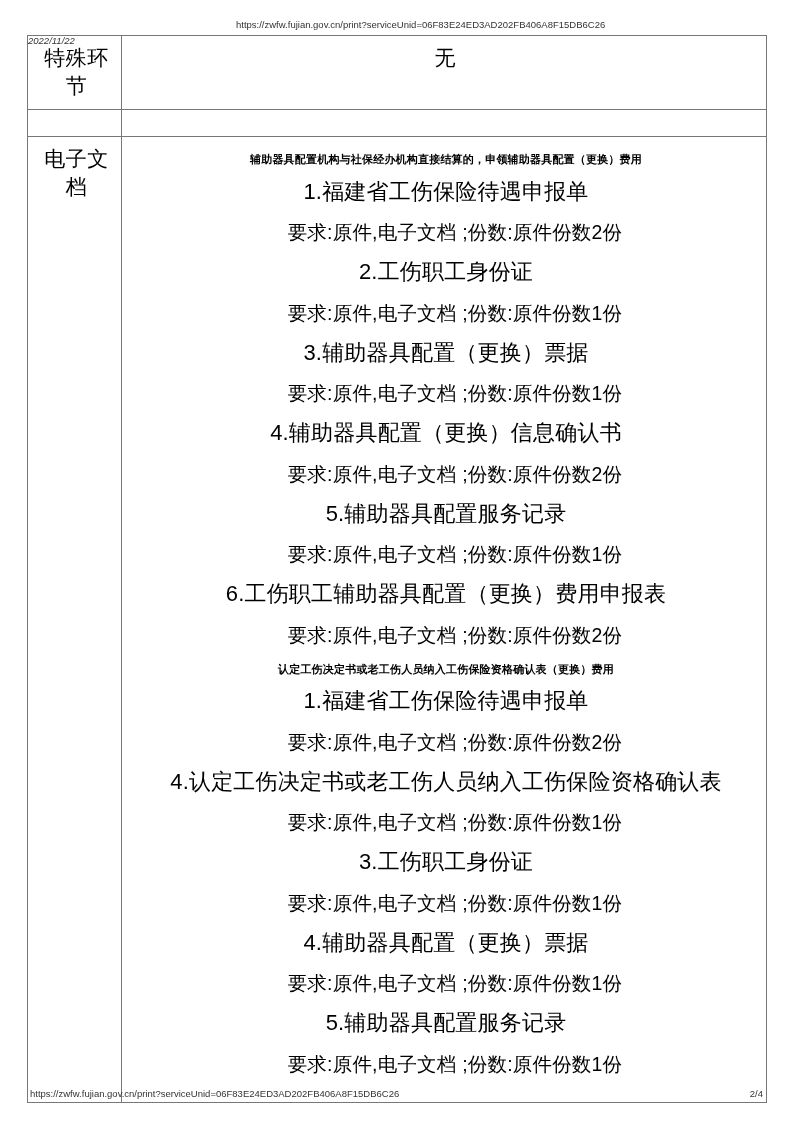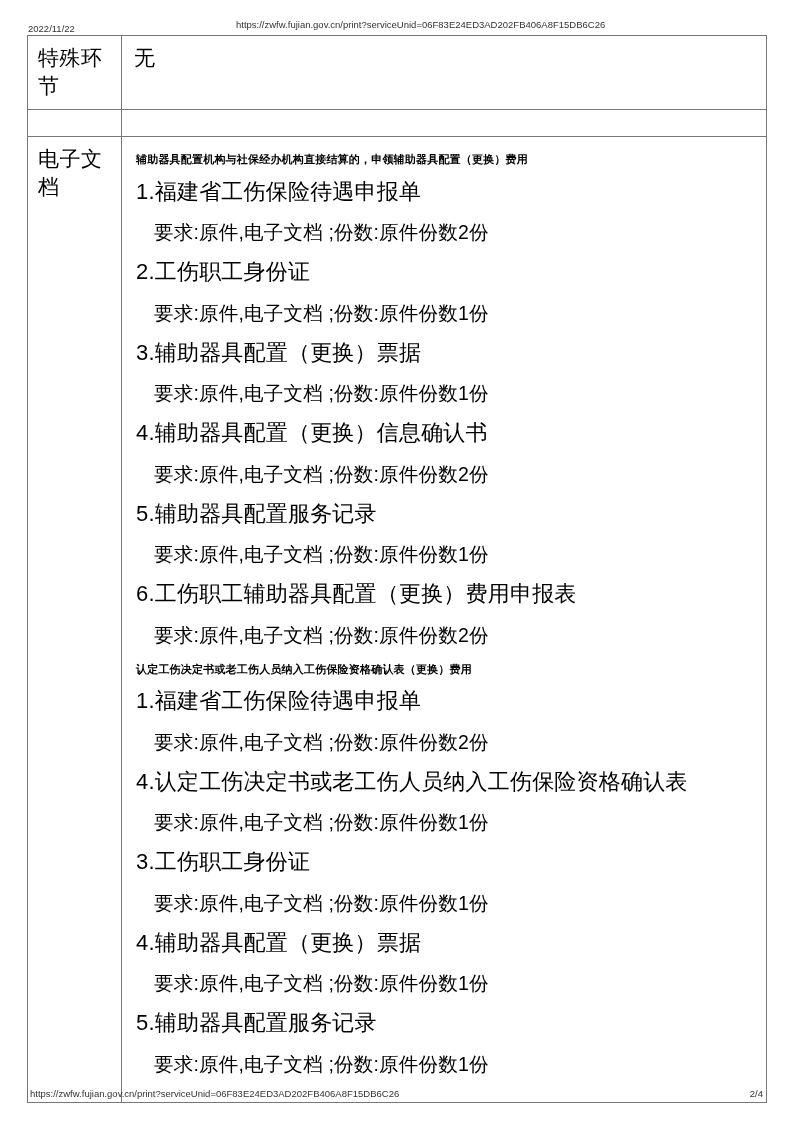--- a/index.html
+++ b/index.html
@@ -28,22 +28,23 @@
     left: 0;
     width: 793px;
     height: 14px;
     font-size: 9.5px;
     color: #333;
     line-height: 14px;
   }
   .print-header .date {
     position: absolute;
     left: 28px;
-    top: 4px;
-    white-space: nowrap;
+    top: 16px;
+    white-space: nowrap;
+    font-style: italic;
   }
   .print-header .url {
     position: absolute;
     left: 236px;
     top: 0;
     white-space: nowrap;
   }
   
   .print-footer {
     position: absolute;
@@ -73,20 +74,21 @@
     left: 27px;
     top: 35px;
     width: 740px;
     border-collapse: collapse;
     table-layout: fixed;
   }
   .doc-table td {
     border: 1px solid #777;
     vertical-align: top;
     padding: 0;
+    text-align: center;
   }
   td.label-cell {
     width: 94px;
     font-size: 21px;
     line-height: 1.32;
     padding: 8px 6px 10px 10px;
     letter-spacing: 0.5px;
   }
   td.value-cell {
     padding: 8px 10px 12px 10px;

